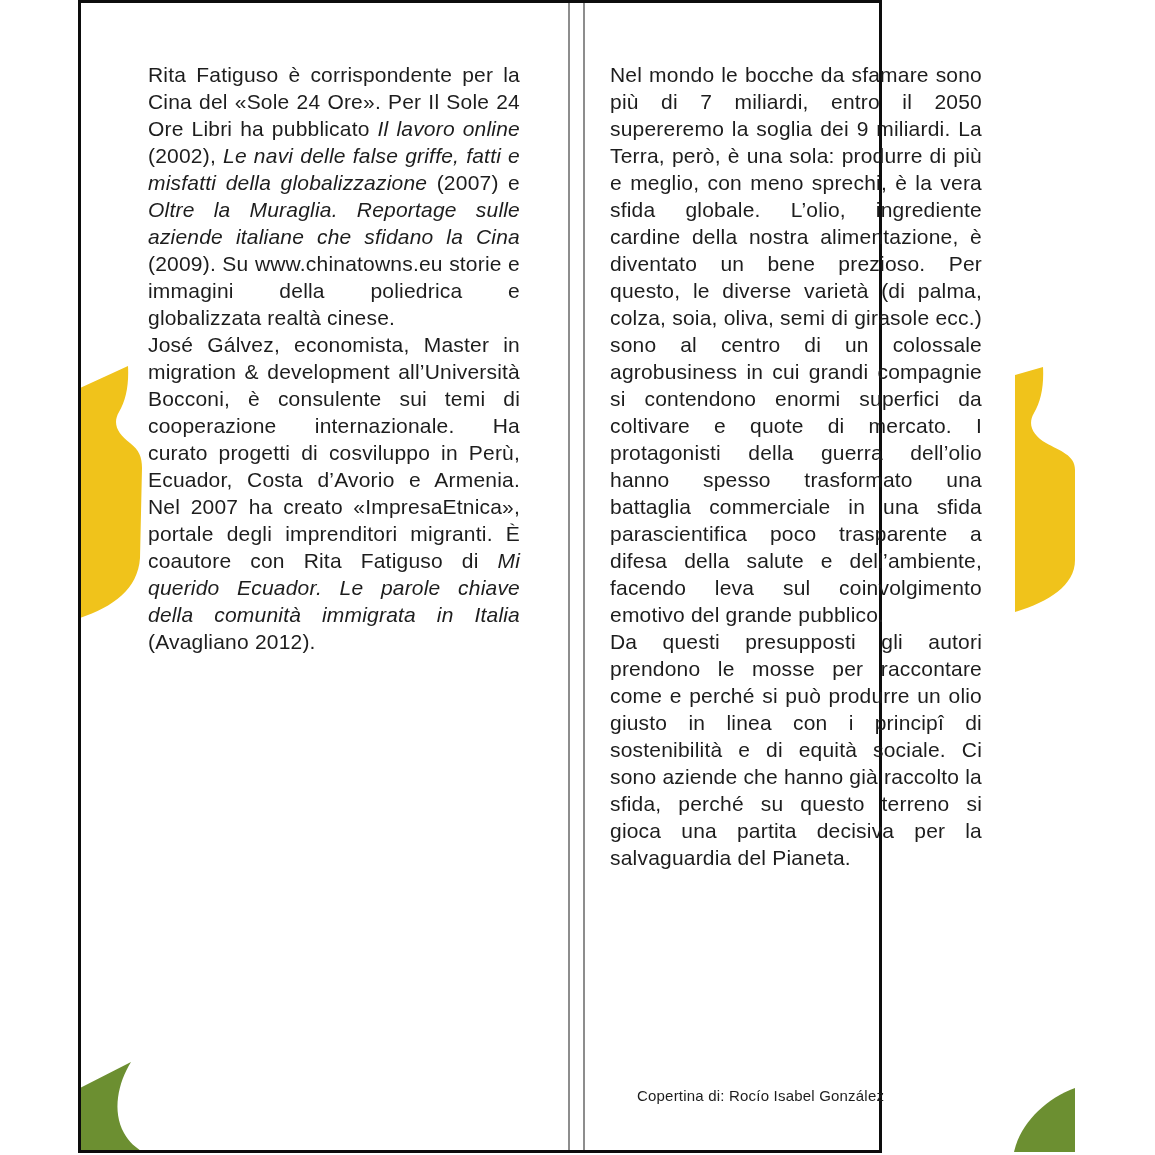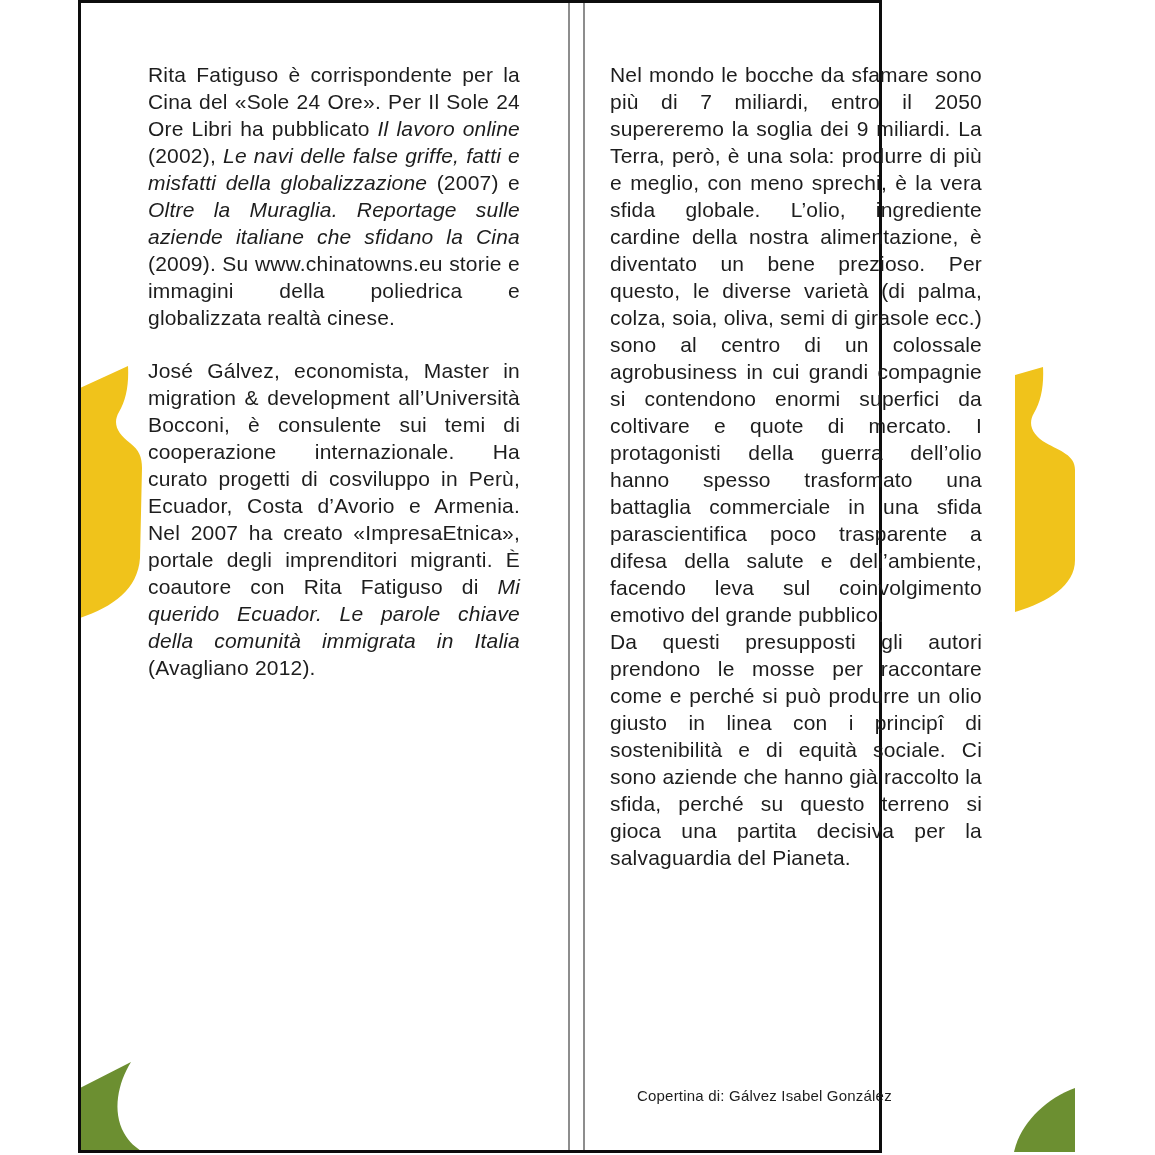--- a/index.html
+++ b/index.html
@@ -49,21 +49,21 @@
     top: 58px;
     color: #1d1d1d;
     font-size: 21px;
     line-height: 27px;
     text-align: justify;
     letter-spacing: 0.2px;
   }
   .flap-left  { left: 67px;  }
   .flap-right { left: 529px; }
   .flap p { margin: 0; }
-  .flap-left p + p { margin-top: 26px; }
+  .flap-left p + p { }
   .seg-italic { font-style: italic; }
   .credit {
     position: absolute;
     left: 556px;
     top: 1083px;
     font-size: 15px;
     line-height: 19px;
     color: #1d1d1d;
     letter-spacing: 0.2px;
     white-space: nowrap;
@@ -89,16 +89,16 @@
     <div class="flap flap-left">
       <p><span>Rita Fatiguso è corrispondente per la Cina del «Sole 24 Ore». Per Il Sole 24 Ore Libri ha pubblicato </span><span class="seg-italic">Il lavoro online</span><span> (2002), </span><span class="seg-italic">Le navi delle false griffe, fatti e misfatti della globalizzazione</span><span> (2007) e </span><span class="seg-italic">Oltre la Muraglia. Reportage sulle aziende italiane che sfidano la Cina</span><span> (2009). Su www.chinatowns.eu storie e immagini della poliedrica e globalizzata realtà cinese.</span></p>
       <p><span>José Gálvez, economista, Master in migration &amp; development all’Università Bocconi, è consulente sui temi di cooperazione internazionale. Ha curato progetti di cosviluppo in Perù, Ecuador, Costa d’Avorio e Armenia. Nel 2007 ha creato «ImpresaEtnica», portale degli imprenditori migranti. È coautore con Rita Fatiguso di </span><span class="seg-italic">Mi querido Ecuador. Le parole chiave della comunità immigrata in Italia</span><span> (Avagliano 2012).</span></p>
     </div>
 
     <div class="flap flap-right">
       <p><span>Nel mondo le bocche da sfamare sono più di 7 miliardi, entro il 2050 supereremo la soglia dei 9 miliardi. La Terra, però, è una sola: produrre di più e meglio, con meno sprechi, è la vera sfida globale. L’olio, ingrediente cardine della nostra alimentazione, è diventato un bene prezioso. Per questo, le diverse varietà (di palma, colza, soia, oliva, semi di girasole ecc.) sono al centro di un colossale agrobusiness in cui grandi compagnie si contendono enormi superfici da coltivare e quote di mercato. I protagonisti della guerra dell’olio hanno spesso trasformato una battaglia commerciale in una sfida parascientifica poco trasparente a difesa della salute e dell’ambiente, facendo leva sul coinvolgimento emotivo del grande pubblico.</span></p>
       <p><span>Da questi presupposti gli autori prendono le mosse per raccontare come e perché si può produrre un olio giusto in linea con i principî di sostenibilità e di equità sociale. Ci sono aziende che hanno già raccolto la sfida, perché su questo terreno si gioca una partita decisiva per la salvaguardia del Pianeta.</span></p>
     </div>
 
-    <div class="credit">Copertina di: Gálvez Isabel González</div>
+    <div class="credit">Copertina di: Rocío Isabel González</div>
 
   </div>
 </div>
 
 </body></html>

